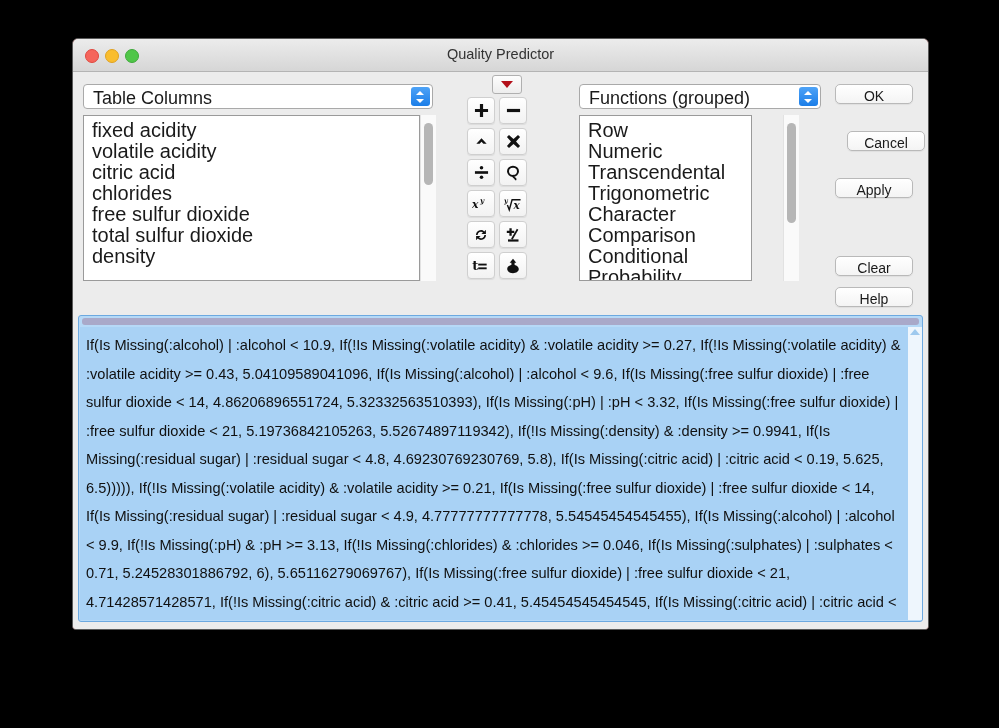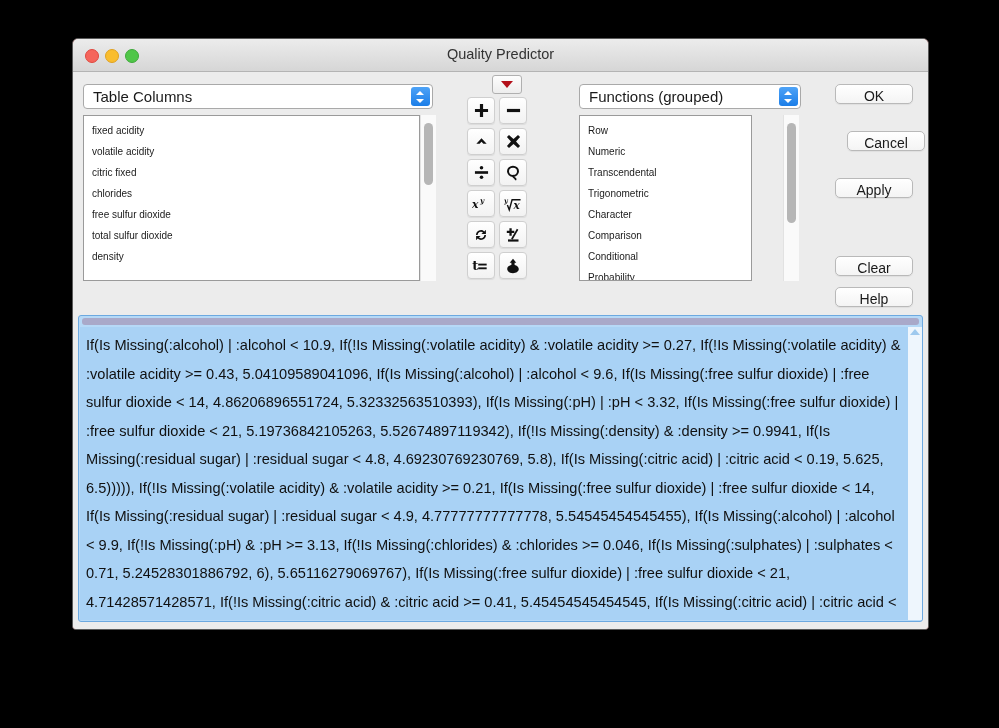--- a/index.html
+++ b/index.html
@@ -23,36 +23,36 @@
   #title{position:absolute;left:0;right:0;top:7px;text-align:center;
          font-size:14.5px;color:#333;font-weight:400;}
 
   
   #content{position:relative;height:558px;background:#ececec;}
 
   
   .combo{position:absolute;height:25px;background:#fff;
          border:1px solid #a9a9a9;border-radius:4px;box-sizing:border-box;
          box-shadow:0 1px 0 rgba(255,255,255,.7) inset;}
-  .combo .lbl{position:absolute;left:9px;top:3px;font-size:15px;color:#1a1a1a;}
+  .combo .lbl{position:absolute;left:9px;top:3px;font-size:18px;color:#1a1a1a;}
   .combo .stepper{position:absolute;right:2px;top:2px;width:19px;height:19px;
                   background:linear-gradient(#4ea3f7,#1b7ee8);border-radius:3px;}
   .combo .stepper:before,.combo .stepper:after{content:"";position:absolute;left:5px;
         border-left:4.5px solid transparent;border-right:4.5px solid transparent;}
   .combo .stepper:before{top:3.5px;border-bottom:4.5px solid #fff;}
   .combo .stepper:after{bottom:3.5px;border-top:4.5px solid #fff;}
 
   #combo-columns{left:10px;top:12px;width:350px;}
-  #combo-functions{left:506px;top:12px;width:222px;}
+  #combo-functions{left:506px;top:12px;width:242px;}
 
   
   .listbox{position:absolute;background:#fff;border:1px solid #9a9a9a;
            box-sizing:border-box;overflow:hidden;}
   .listbox ul{margin:0;padding:4px 0 0 0;list-style:none;}
-  .listbox li{font-size:10px;color:#1a1a1a;padding:1px 0 1px 8px;line-height:19px;
+  .listbox li{font-size:20px;color:#1a1a1a;padding:1px 0 1px 8px;line-height:19px;
               white-space:nowrap;}
   #list-columns{left:10px;top:43px;width:337px;height:166px;}
   #list-functions{left:506px;top:43px;width:173px;height:166px;}
 
   
   .vscroll{position:absolute;width:15px;background:#fafafa;
            border-left:1px solid #e2e2e2;}
   .vscroll .thumb{position:absolute;left:3px;width:9px;border-radius:4.5px;
                   background:#b6b6b6;}
   #scroll-columns{left:347px;top:43px;height:166px;}
@@ -124,21 +124,21 @@
 
     <div class="combo" id="combo-columns">
       <span class="lbl">Table Columns</span>
       <span class="stepper"></span>
     </div>
 
     <div class="listbox" id="list-columns">
       <ul>
         <li>fixed acidity</li>
         <li>volatile acidity</li>
-        <li>citric fixed</li>
+        <li>citric acid</li>
         <li>chlorides</li>
         <li>free sulfur dioxide</li>
         <li>total sulfur dioxide</li>
         <li>density</li>
 
       </ul>
     </div>
     <div class="vscroll" id="scroll-columns">
       <div class="thumb"></div>
     </div>

